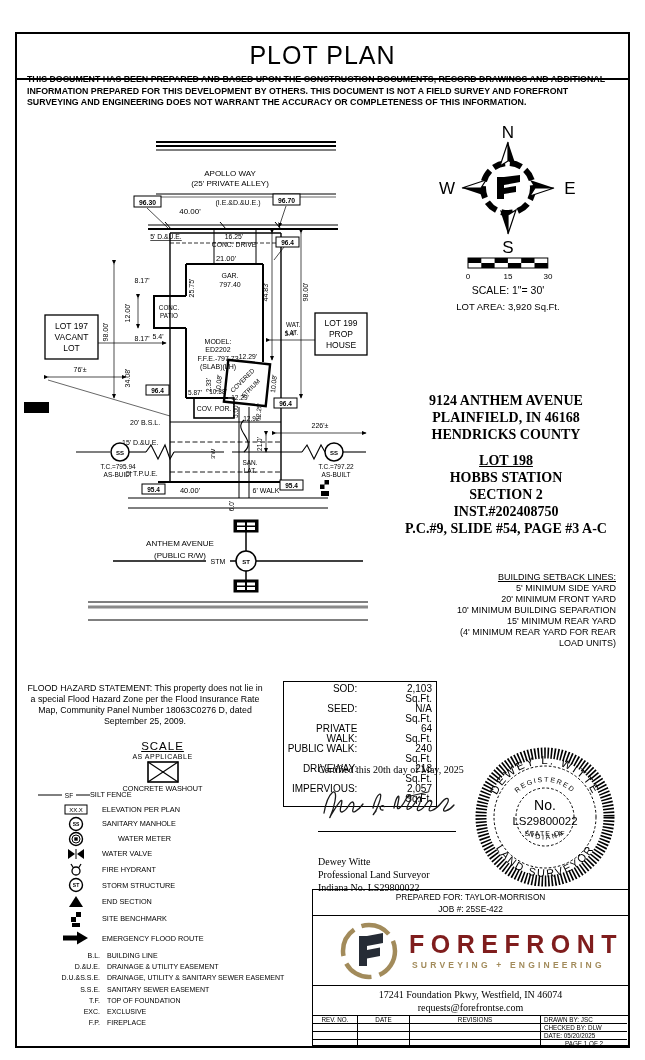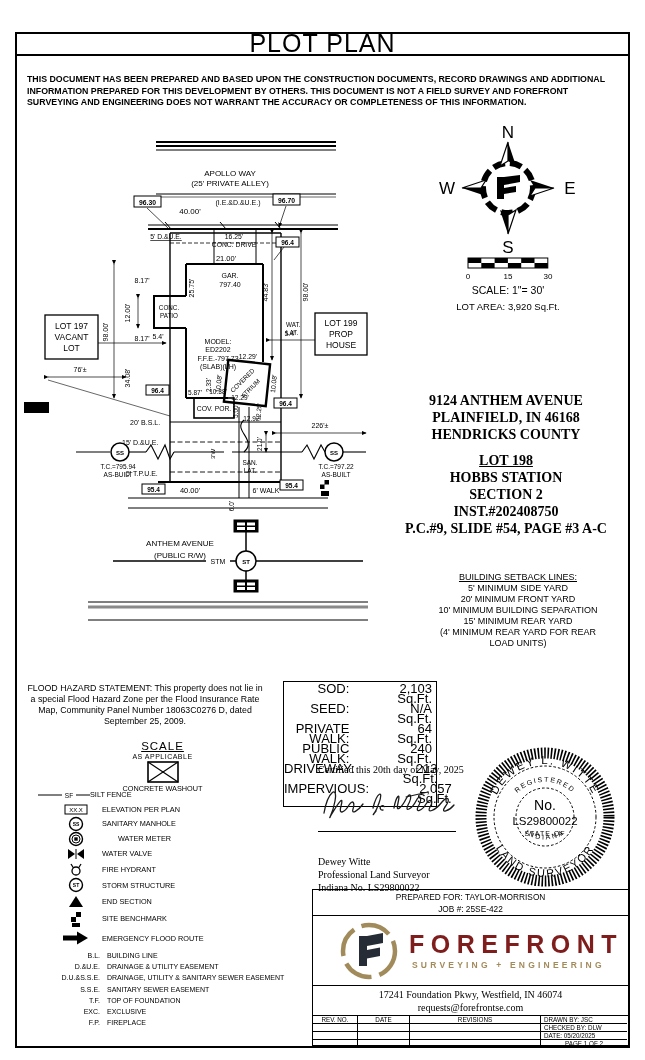--- a/index.html
+++ b/index.html
@@ -1,31 +1,31 @@
 <!DOCTYPE html>
 <html><head>
 <meta charset="utf-8">
 <style>
   * { margin:0; padding:0; box-sizing:border-box; }
   html,body { width:645px; height:1060px; background:#fff; }
   body { position:relative; font-family:"Liberation Sans", sans-serif; color:#000; overflow:hidden; }
   .abs { position:absolute; }
   .border-page { left:15px; top:32px; width:615px; height:1016px; border:2px solid #000; }
-  .title-box { left:15px; top:32px; width:615px; height:24px; border-bottom:2px solid #000; display:flex; align-items:center; justify-content:center; }
+  .title-box { left:15px; top:32px; width:615px; height:48px; border-bottom:2px solid #000; display:flex; align-items:center; justify-content:center; }
   .title-box h1 { font-size:25px; font-weight:400; letter-spacing:1px; }
   .disclaimer { left:27px; top:74px; width:592px; font-size:8.8px; font-weight:bold; line-height:11.5px; }
   svg text { font-family:"Liberation Sans", sans-serif; fill:#000; }
   .addr { left:385px; top:392px; width:242px; text-align:center; font-family:"Liberation Serif", serif; font-weight:bold; font-size:14px; line-height:17px; }
   .lotinfo { left:385px; top:452px; width:242px; text-align:center; font-family:"Liberation Serif", serif; font-weight:bold; font-size:14px; line-height:17px; }
   .lotinfo .u { text-decoration:underline; }
-  .setbacks { left:398px; top:572px; width:240px; text-align:center; font-size:9px; line-height:11px; }
+  .setbacks { left:376px; top:572px; width:240px; text-align:right; font-size:9px; line-height:11px; }
   .setbacks .h { text-decoration:underline; }
   .flood { left:25px; top:683px; width:240px; text-align:center; font-size:8.8px; line-height:11px; }
   .areas { left:283px; top:681px; width:154px; border:1.2px solid #000; padding:2px 4px 2px 0; }
-  .areas .row { display:flex; font-size:13px; line-height:10px;gap:48px; }
+  .areas .row { display:flex; font-size:10px; line-height:10px;gap:48px; }
   .areas .lab { width:86px; text-align:right; }
   .areas .val { flex:1; text-align:right; }
   .legend { left:50px; top:740px; width:225px; }
   .legend .lg-h { text-align:center; font-size:11.5px; letter-spacing:1px; text-decoration:underline; }
   .legend .lg-s { text-align:center; font-size:7px; letter-spacing:.5px; margin-top:1px; }
   .lg-item { display:flex; align-items:center; }
   .lg-ico { width:52px; display:flex; justify-content:center; flex:none; }
   .lg-lab { font-size:7.3px; }
   .abbr { left:45px; top:952px; width:245px; }
   .abbr .row { display:flex; font-size:7px; line-height:8.6px; margin-bottom:2.6px; }

